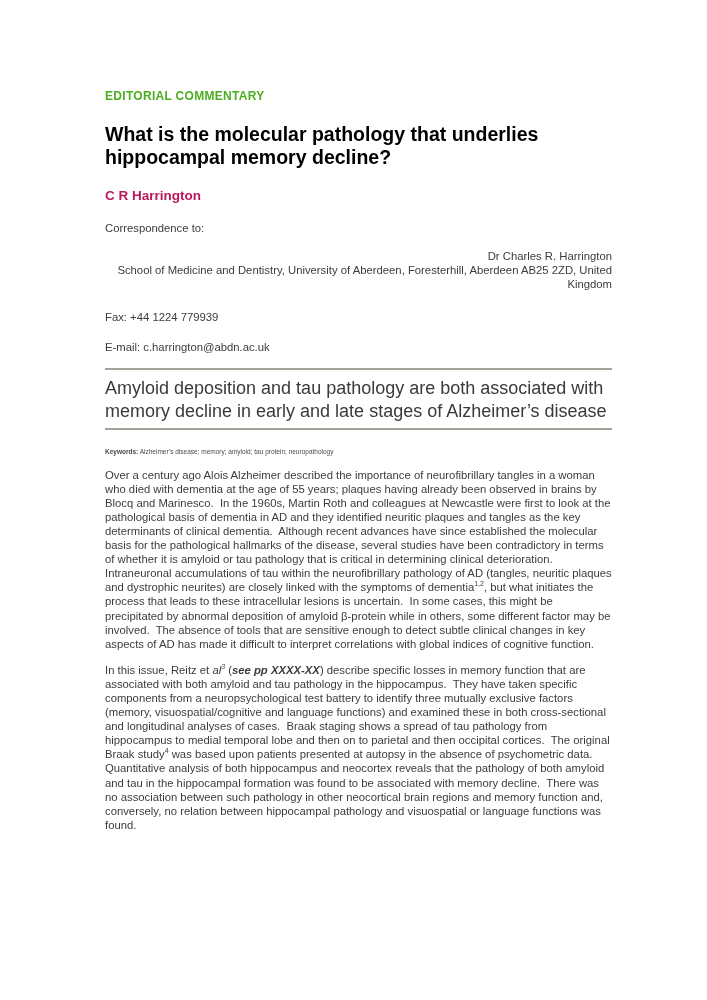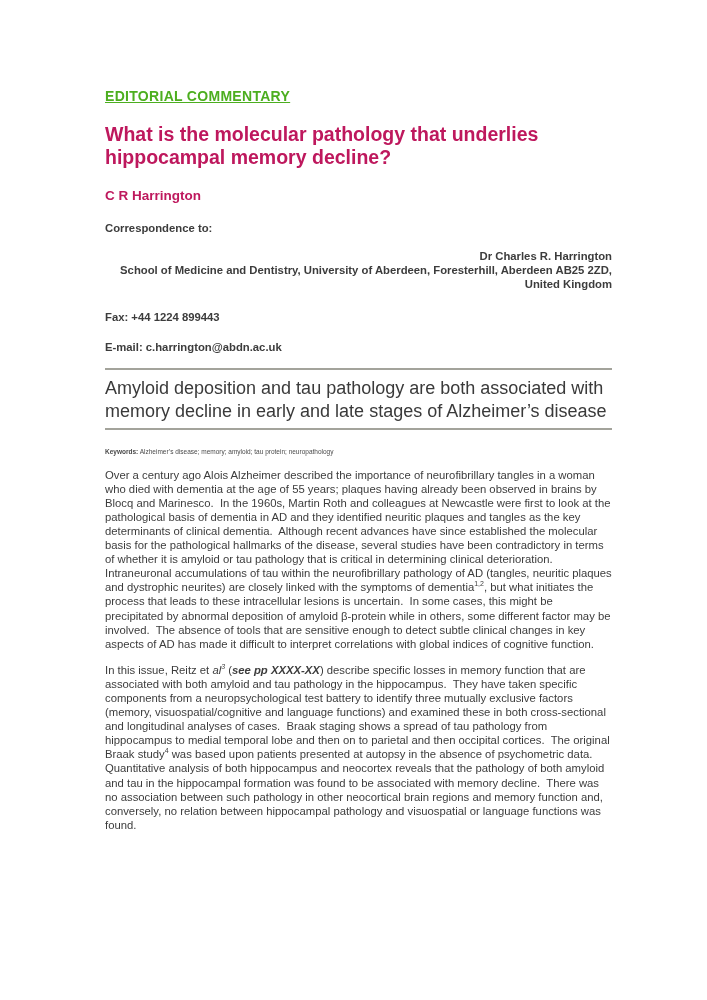--- a/index.html
+++ b/index.html
@@ -8,34 +8,34 @@
     font-family: "Liberation Sans", "DejaVu Sans", sans-serif;
     position: relative; overflow: hidden;
   }
   .page {
     box-sizing: border-box;
     width: 707px; height: 1000px;
     padding: 88px 95px 0 105px;
     background: #ffffff;
   }
   .kicker {
-    font-size: 14px; line-height: 16px; font-weight: bold;
-    letter-spacing: 0.3px; margin: 0; text-decoration: underline;
+    font-size: 12px; line-height: 16px; font-weight: bold;
+    letter-spacing: 0.3px; margin: 0;
   }
   .title {
     margin: 19px 0 0 0;
     font-size: 19.5px; line-height: 22.5px; font-weight: bold;
-    color: #be185d;
+    color: #000000;
   }
   .author {
     margin: 20px 0 0 0;
     font-size: 13.5px; line-height: 15px; font-weight: bold;
     color: #be185d;
   }
-  .corr { font-size: 11.3px; line-height: 14.1px; color: #3c3c3c; margin: 0; font-weight: bold; }
+  .corr { font-size: 11.3px; line-height: 14.1px; color: #3c3c3c; margin: 0; }
   .corr-intro  { margin-top: 18px; }
   .corr-block  { margin-top: 14px; text-align: right; }
   .corr-tel    { margin-top: 14px; }
   .corr-fax    { margin-top: 19px; }
   .corr-email  { margin-top: 16px; }
   .rule {
     border: none; height: 0;
     border-top: 2px solid #a3a39b;
     margin: 13px 0 0 0;
   }
@@ -72,21 +72,21 @@
   <p class="author">C R Harrington</p>
 
   <p class="corr corr-intro">Correspondence to:</p>
 
   <div class="corr corr-block">
     <div>Dr Charles R. Harrington</div>
     <div>School of Medicine and Dentistry, University of Aberdeen, Foresterhill, Aberdeen AB25 2ZD, United Kingdom</div>
   </div>
 
 
-  <p class="corr corr-fax">Fax: +44 1224 899443</p>
+  <p class="corr corr-fax">Fax: +44 1224 779939</p>
 
   <p class="corr corr-email">E-mail: c.harrington@abdn.ac.uk</p>
 
   <hr class="rule rule-above-subtitle">
 
   <h2 class="subtitle">Amyloid deposition and tau pathology are both associated with memory decline in early and late stages of Alzheimer’s disease</h2>
 
   <hr class="rule rule-below-subtitle">
 
   <p class="keywords"><span class="kw-label">Keywords:</span><span> Alzheimer’s disease; memory; amyloid; tau protein; neuropathology</span></p>

